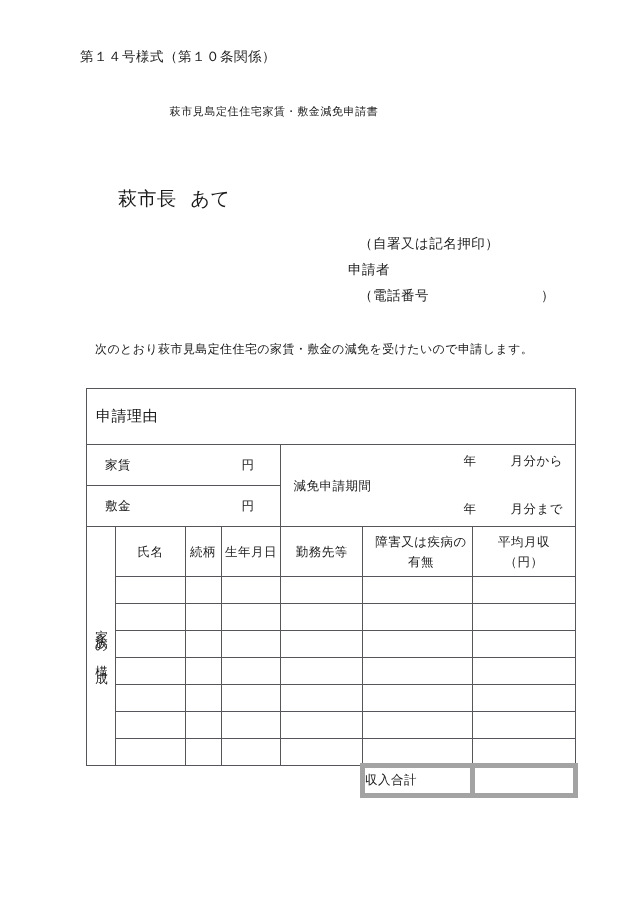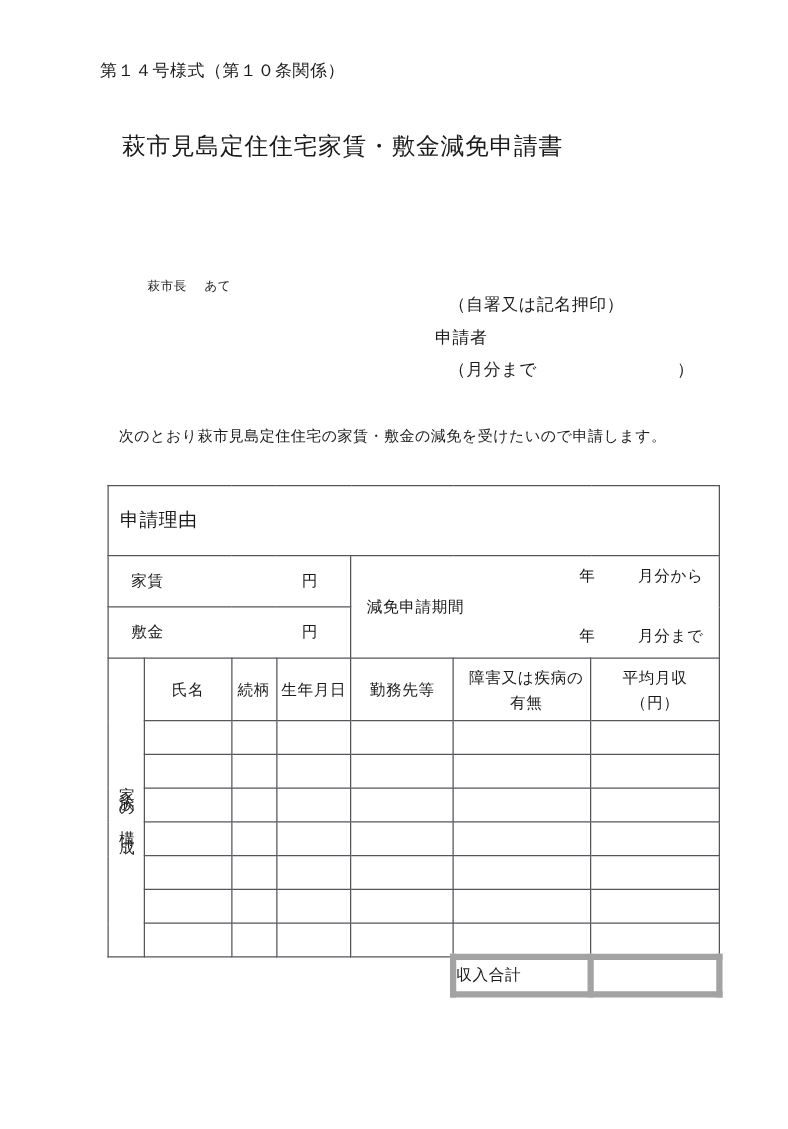--- a/index.html
+++ b/index.html
@@ -21,42 +21,41 @@
     left: 80px; top: 48px;
     font-size: 13.5px;
     letter-spacing: 0.5px;
     white-space: nowrap;
   }
   .doc-title {
     position: absolute;
     left: 0; top: 104px;
     width: 548px;
     text-align: center;
-    font-size: 19px;
+    font-size: 11px;
     letter-spacing: 0.6px;
   }
   .date-line {
     position: absolute;
     left: 0; top: 159px;
     width: 630px;
     font-size: 13.5px;
     padding-right: 56px;
     text-align: right;
     letter-spacing: 0.5px;
   }
   .date-line .seg { display: inline-block; }
   .date-line .gap-a { display: inline-block; width: 30px; }
   .date-line .gap-b { display: inline-block; width: 30px; }
 
   .addressee {
     position: absolute;
     left: 118px; top: 186px;
-    font-size: 10px;
-    letter-spacing: 0.5px;
-    margin-top: 36px;
+    font-size: 19px;
+    letter-spacing: 0.5px;
   }
   .addressee .sp { display: inline-block; width: 14px; }
 
   .applicant-block {
     position: absolute;
     left: 348px; top: 235px;
     font-size: 13.5px;
     letter-spacing: 0.5px;
   }
   .applicant-block .ln { margin-bottom: 8px; white-space: nowrap; }
@@ -182,21 +181,21 @@
 
 
   <div class="addressee">
     <span>萩市長</span><span class="sp"></span><span>あて</span>
   </div>
 
   <div class="applicant-block">
     <div class="ln indent">（自署又は記名押印）</div>
     <div class="ln">申請者</div>
     <div class="ln indent nowrap">
-      <span>（月分まで</span><span class="tel-fill"></span><span>）</span>
+      <span>（電話番号</span><span class="tel-fill"></span><span>）</span>
     </div>
   </div>
 
   <div class="statement">次のとおり萩市見島定住住宅の家賃・敷金の減免を受けたいので申請します。</div>
 
   <table class="form-table">
     <tbody>
       <tr>
         <td colspan="7" class="reason-cell">
           <div class="lbl">申請理由</div>

